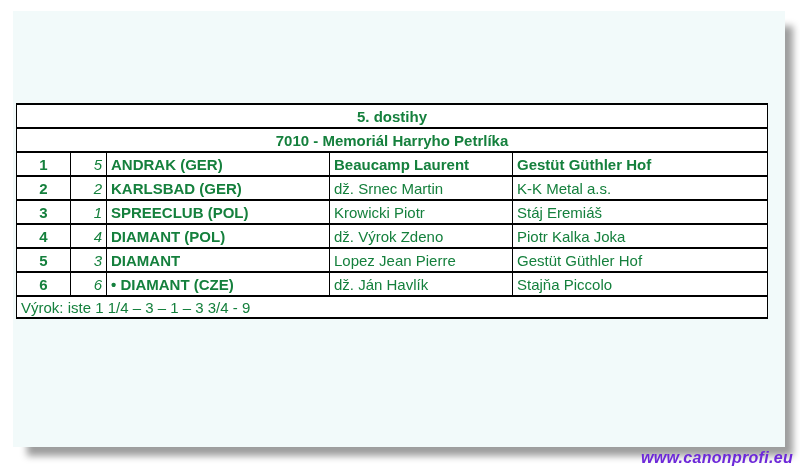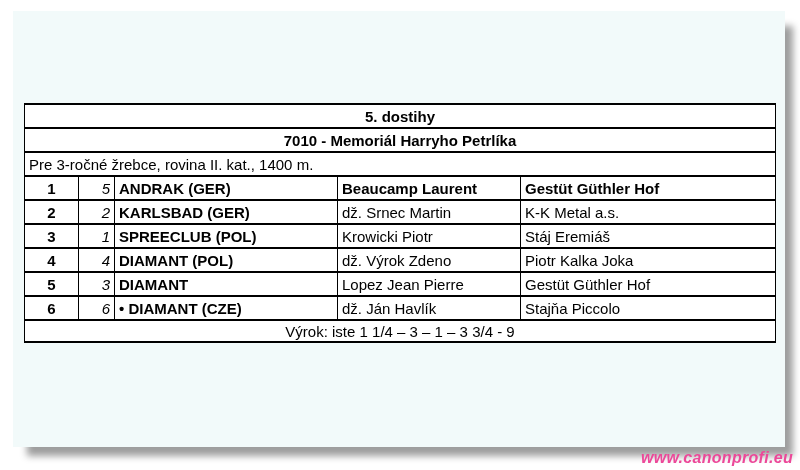--- a/index.html
+++ b/index.html
@@ -21,61 +21,61 @@
     position: absolute;
     left: 13px;
     top: 11px;
     width: 772px;
     height: 436px;
     background: #f2fafa;
     box-shadow: 11px 12px 7px -3px #9e9e9e;
   }
   .results-table {
     position: absolute;
-    left: 11px;
+    left: 3px;
     top: 92px;
     width: 751px;
     border-collapse: collapse;
     table-layout: fixed;
     background: #ffffff;
     font-size: 15px;
-    color: #000000;
+    color: #15803d;
   }
   .results-table td {
     border: 1px solid #000000;
     border-top-width: 2px;
     border-bottom-width: 2px;
     padding: 0 4px;
     height: 22px;
     overflow: hidden;
     white-space: nowrap;
   }
   .race-name-row td,
   .race-title-row td {
     text-align: center;
     font-weight: bold;
   }
   .conditions-row td,
   .verdict-row td {
     text-align: left;
     font-weight: normal;
   }
-  .verdict-row td { height: 20px; text-align: center; }
+  .verdict-row td { height: 20px; }
   .col-place  { text-align: center; font-weight: bold; }
   .col-number { text-align: right; font-style: italic; }
   .col-horse  { font-weight: bold; margin-left: 20px; }
   .winner     { font-weight: bold; }
   .watermark {
     position: absolute;
     right: 7px;
     bottom: 3px;
     font-size: 16px;
     font-style: italic;
     font-weight: bold;
-    color: #ec4899;
+    color: #6d28d9;
     letter-spacing: 0.3px;
   }
 </style>
 </head>
 <body>
 
 <div class="stage">
 
   <div class="page">
 
@@ -86,23 +86,20 @@
         <col style="width:223px">
         <col style="width:183px">
         <col style="width:255px">
       </colgroup>
       <tbody>
         <tr class="race-name-row">
           <td colspan="5">5. dostihy</td>
         </tr>
         <tr class="race-title-row">
           <td colspan="5">7010 - Memoriál Harryho Petrlíka</td>
-        </tr>
-        <tr class="conditions-row">
-          <td colspan="5">Pre 3-ročné žrebce, rovina II. kat., 1400 m.</td>
         </tr>
 
         <tr>
             <td class="col-place">1</td>
             <td class="col-number">5</td>
             <td class="col-horse">ANDRAK (GER)</td>
             <td class="col-jockey winner">Beaucamp Laurent</td>
             <td class="col-owner winner">Gestüt Güthler Hof</td>
           </tr>
           <tr>

